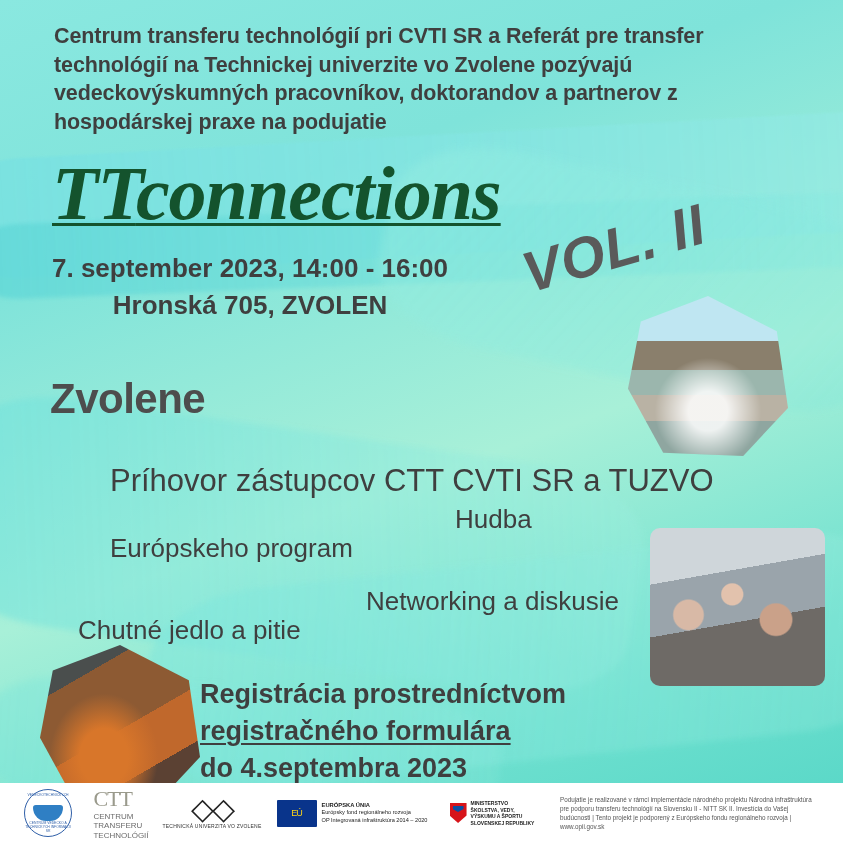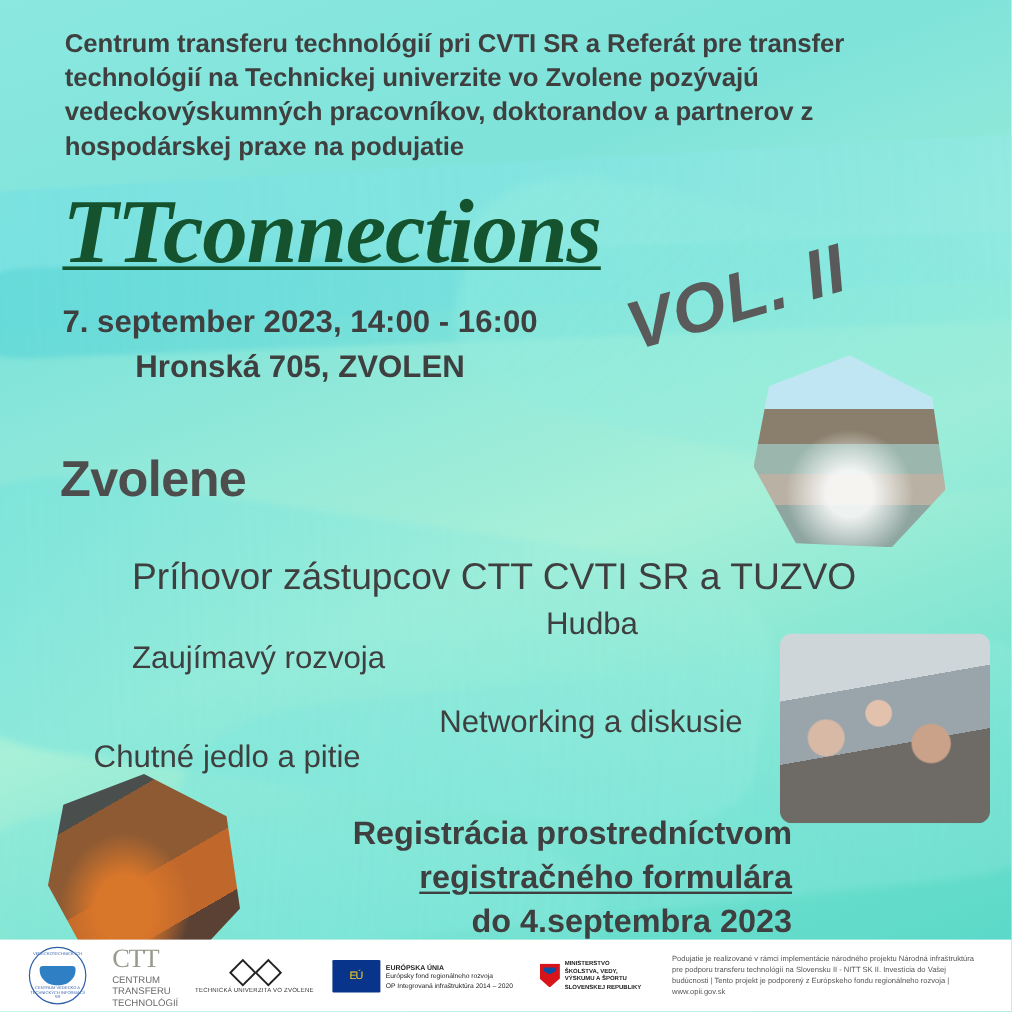--- a/index.html
+++ b/index.html
@@ -95,21 +95,21 @@
   .p-item { position:absolute; font-size:26px; font-weight:500; color:#3f3f3f; white-space:nowrap;}
   .p1 { left:110px; top:463px; font-size:31px; }
   .p2 { left:110px; top:533px; }
   .p3 { left:455px; top:504px; }
   .p4 { left:366px; top:586px; }
   .p5 { left:78px; top:615px; }
 
   
   .reg {
     position:absolute; left:200px; top:676px; width:460px;
-    text-align:right; font-size:27px; font-weight:800; line-height:1.37; color:#3f3f3f;
+    text-align:left; font-size:27px; font-weight:800; line-height:1.37; color:#3f3f3f;
   }
   .reg .ul { text-decoration: underline; text-decoration-thickness:2px; text-underline-offset:3px;}
 
   
   .photo { position:absolute; overflow:hidden; }
   .photo-hex {
     clip-path: polygon(50% 0%, 93% 22%, 100% 70%, 72% 100%, 22% 98%, 0% 58%, 8% 16%);
   }
   .photo-1 { left:628px; top:296px; width:160px; height:160px; }
   .photo-2 { left:650px; top:528px; width:175px; height:158px; border-radius:10px; }
@@ -158,21 +158,21 @@
   .seal-top { top:3px; }
   .seal-bot { bottom:3px; }
 
   .ctt-logo { font-size:8px; color:#6b6b6b; text-align:left; line-height:1.15; }
   .ctt-mark { font-family:"Liberation Serif", serif; font-size:22px; color:#9a9a8c; letter-spacing:-1px; }
 
   .tuzvo { text-align:center; }
   .tuzvo-mark { font-size:30px; color:#222; line-height:.8; letter-spacing:-2px;}
   .tuzvo-text { font-size:5px; color:#333; letter-spacing:.2px; margin-top:2px;}
 
-  .eu { display:flex; align-items:flex-end; gap:5px; }
+  .eu { display:flex; align-items:center; gap:5px; }
   .eu-flag {
     width:40px; height:27px; background:#09348b; border-radius:1px;
     display:flex; align-items:center; justify-content:center;
     color:#ffd617; font-size:9px; letter-spacing:-1px;
   }
   .eu-txt { font-size:5.6px; color:#222; line-height:1.35; }
   .eu-txt b { font-size:5.8px; }
 
   .min { display:flex; align-items:center; gap:4px; }
   .sk-emblem {
@@ -208,21 +208,21 @@
 </div>
 <div class="vol">VOL. II</div>
 
 <div class="when">
   <div>7. september 2023, 14:00 - 16:00</div>
   <div>Hronská 705, ZVOLEN</div>
 </div>
 
 <div class="program-title">Zvolene</div>
 <div class="p-item p1">Príhovor zástupcov CTT CVTI SR a TUZVO</div>
-<div class="p-item p2">Zaujímavý rozvoja</div>
+<div class="p-item p2">Európskeho program</div>
 <div class="p-item p3">Hudba</div>
 <div class="p-item p4">Networking a diskusie</div>
 <div class="p-item p5">Chutné jedlo a pitie</div>
 
 <div class="reg">
   <div>Registrácia prostredníctvom</div>
   <div class="ul">registračného formulára</div>
   <div>do 4.septembra 2023</div>
 </div>
 

